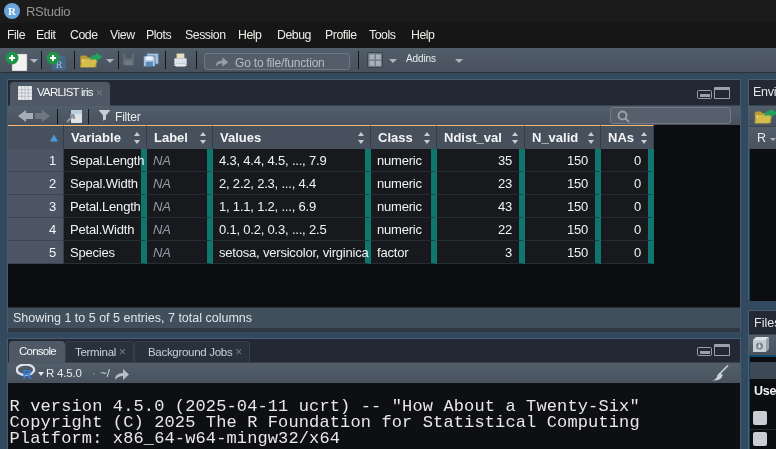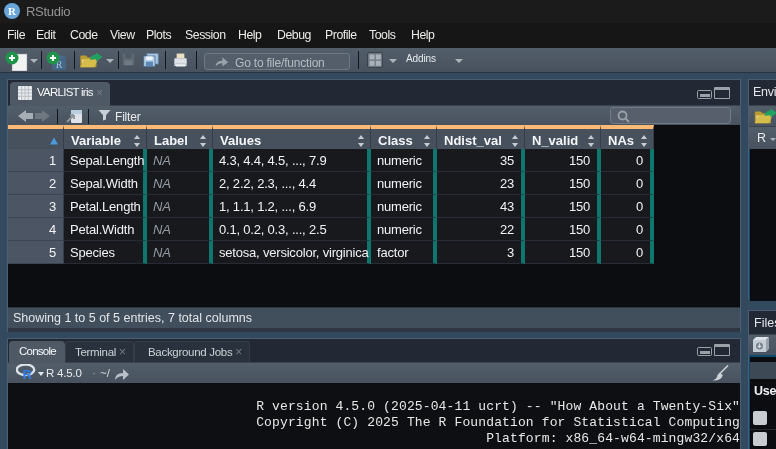--- a/index.html
+++ b/index.html
@@ -30,33 +30,33 @@
 .tab-sel { position:absolute; top:2px; background:#4e5965; border-radius:4px 4px 0 0; color:#f5f6f8; font-size:11.5px; letter-spacing:-0.75px; }
 .tab-un { position:absolute; color:#ccd1d7; font-size:11.5px; letter-spacing:-0.3px; white-space:nowrap; }
 .closex { color:#767d86; font-size:12px; letter-spacing:0; }
 .ptoolbar { position:absolute; left:0; width:100%; background:linear-gradient(#525e6a,#47525e); border-top:1px solid #39424e; }
 .minmax-bar { position:absolute; width:15px; height:9px; border:1px solid #99a0a8; border-radius:1.5px; background:transparent; }
 .minmax-bar i { position:absolute; left:1.5px; bottom:1.5px; width:10px; height:3px; background:#99a0a8; }
 .minmax-rect { position:absolute; width:16px; height:12px; border:1.5px solid #9aa1a9; border-top-width:3px; border-radius:1px; background:transparent; }
 
 
 #tbl { position:absolute; left:0px; top:45px; width:646px; }
-.hdr { position:absolute; top:0; height:24px; background:#47515d; border-top:4px solid #fdba74; border-right:1px solid #353e49; color:#f4f5f7; font-weight:bold; font-size:13px; }
+.hdr { position:absolute; top:0; height:24px; background:#47515d; border-top:1px solid #fdba74; border-right:1px solid #353e49; color:#f4f5f7; font-weight:bold; font-size:13px; }
 .hdr .lbl { position:absolute; left:7px; top:4px; white-space:nowrap; }
 .sortud { position:absolute; right:5px; top:6px; width:7px; height:12px; }
 .sortud b.u { position:absolute; left:0; top:0; width:0; height:0; border-left:3.5px solid transparent; border-right:3.5px solid transparent; border-bottom:4.5px solid #c7ccd2; }
 .sortud b.d { position:absolute; left:0; bottom:0; width:0; height:0; border-left:3.5px solid transparent; border-right:3.5px solid transparent; border-top:4.5px solid #c7ccd2; }
 .row { position:absolute; width:646px; height:23px; }
-.cell { position:absolute; top:0; height:23px; font-size:13px; letter-spacing:-0.2px; color:#f1f2f4; background:#17191d; border-right:4px solid #0f766e; border-bottom:1px solid #262c35; }
+.cell { position:absolute; top:0; height:23px; font-size:13px; letter-spacing:-0.2px; color:#f1f2f4; background:#17191d; border-right:6px solid #0f766e; border-bottom:1px solid #262c35; }
 .cell span { position:absolute; top:4px; white-space:nowrap; }
 .rownum { background:#4b5563; border-right:1px solid #353e49; border-bottom:1px solid #3c4651; color:#f4f5f7; }
 .na { color:#949ba3; font-style:italic; }
 
 
-#constext { position:absolute; left:0px; top:44px; right:0px; bottom:0; background:#0e0f12; color:#e8e8e8; font-family:"Liberation Mono", monospace; font-size:13px; letter-spacing:0.13px; line-height:16px; white-space:pre; padding:16px 0 0 1.5px;text-align:right; }
+#constext { position:absolute; left:0px; top:44px; right:0px; bottom:0; background:#0e0f12; color:#e8e8e8; font-family:"Liberation Mono", monospace; font-size:17px; letter-spacing:0.13px; line-height:16px; white-space:pre; padding:16px 0 0 1.5px; }
 </style>
 </head>
 <body>
 <div id="win">
 
   <div id="titlebar" class="abs">
     <div id="rlogo" class="abs">
         <span>R</span>
       </div>
     <div id="titletext" class="abs">RStudio</div>

